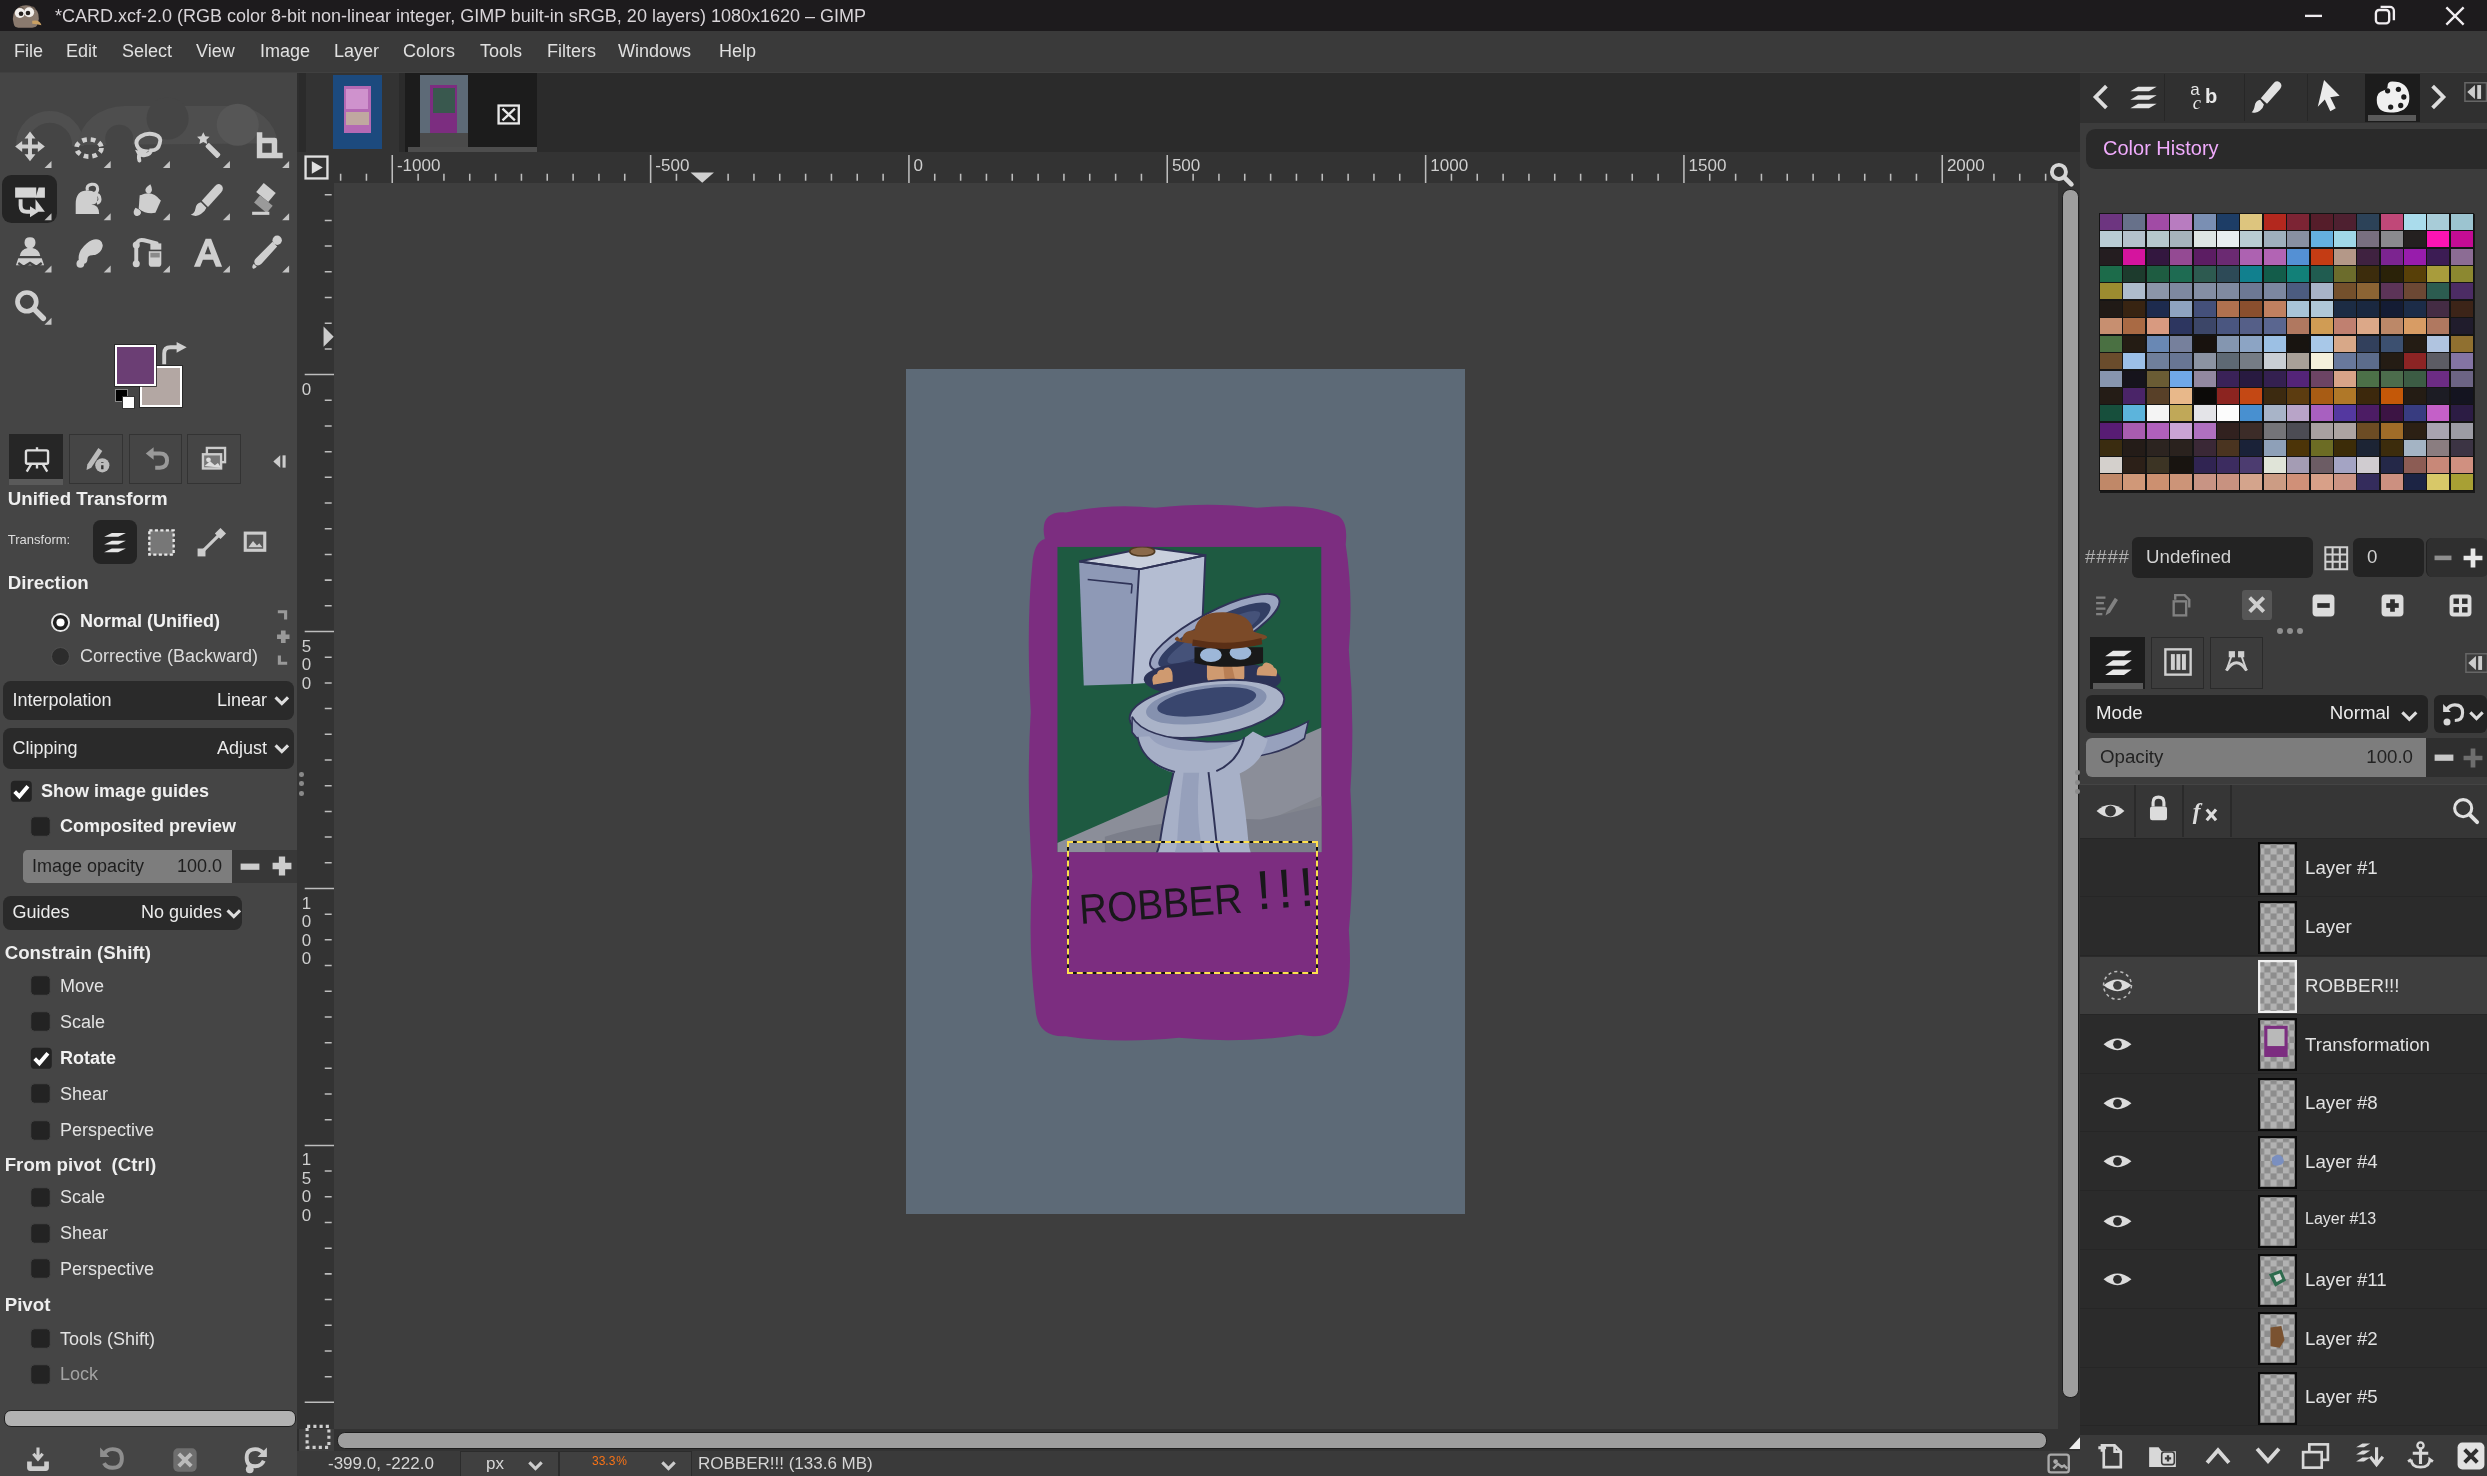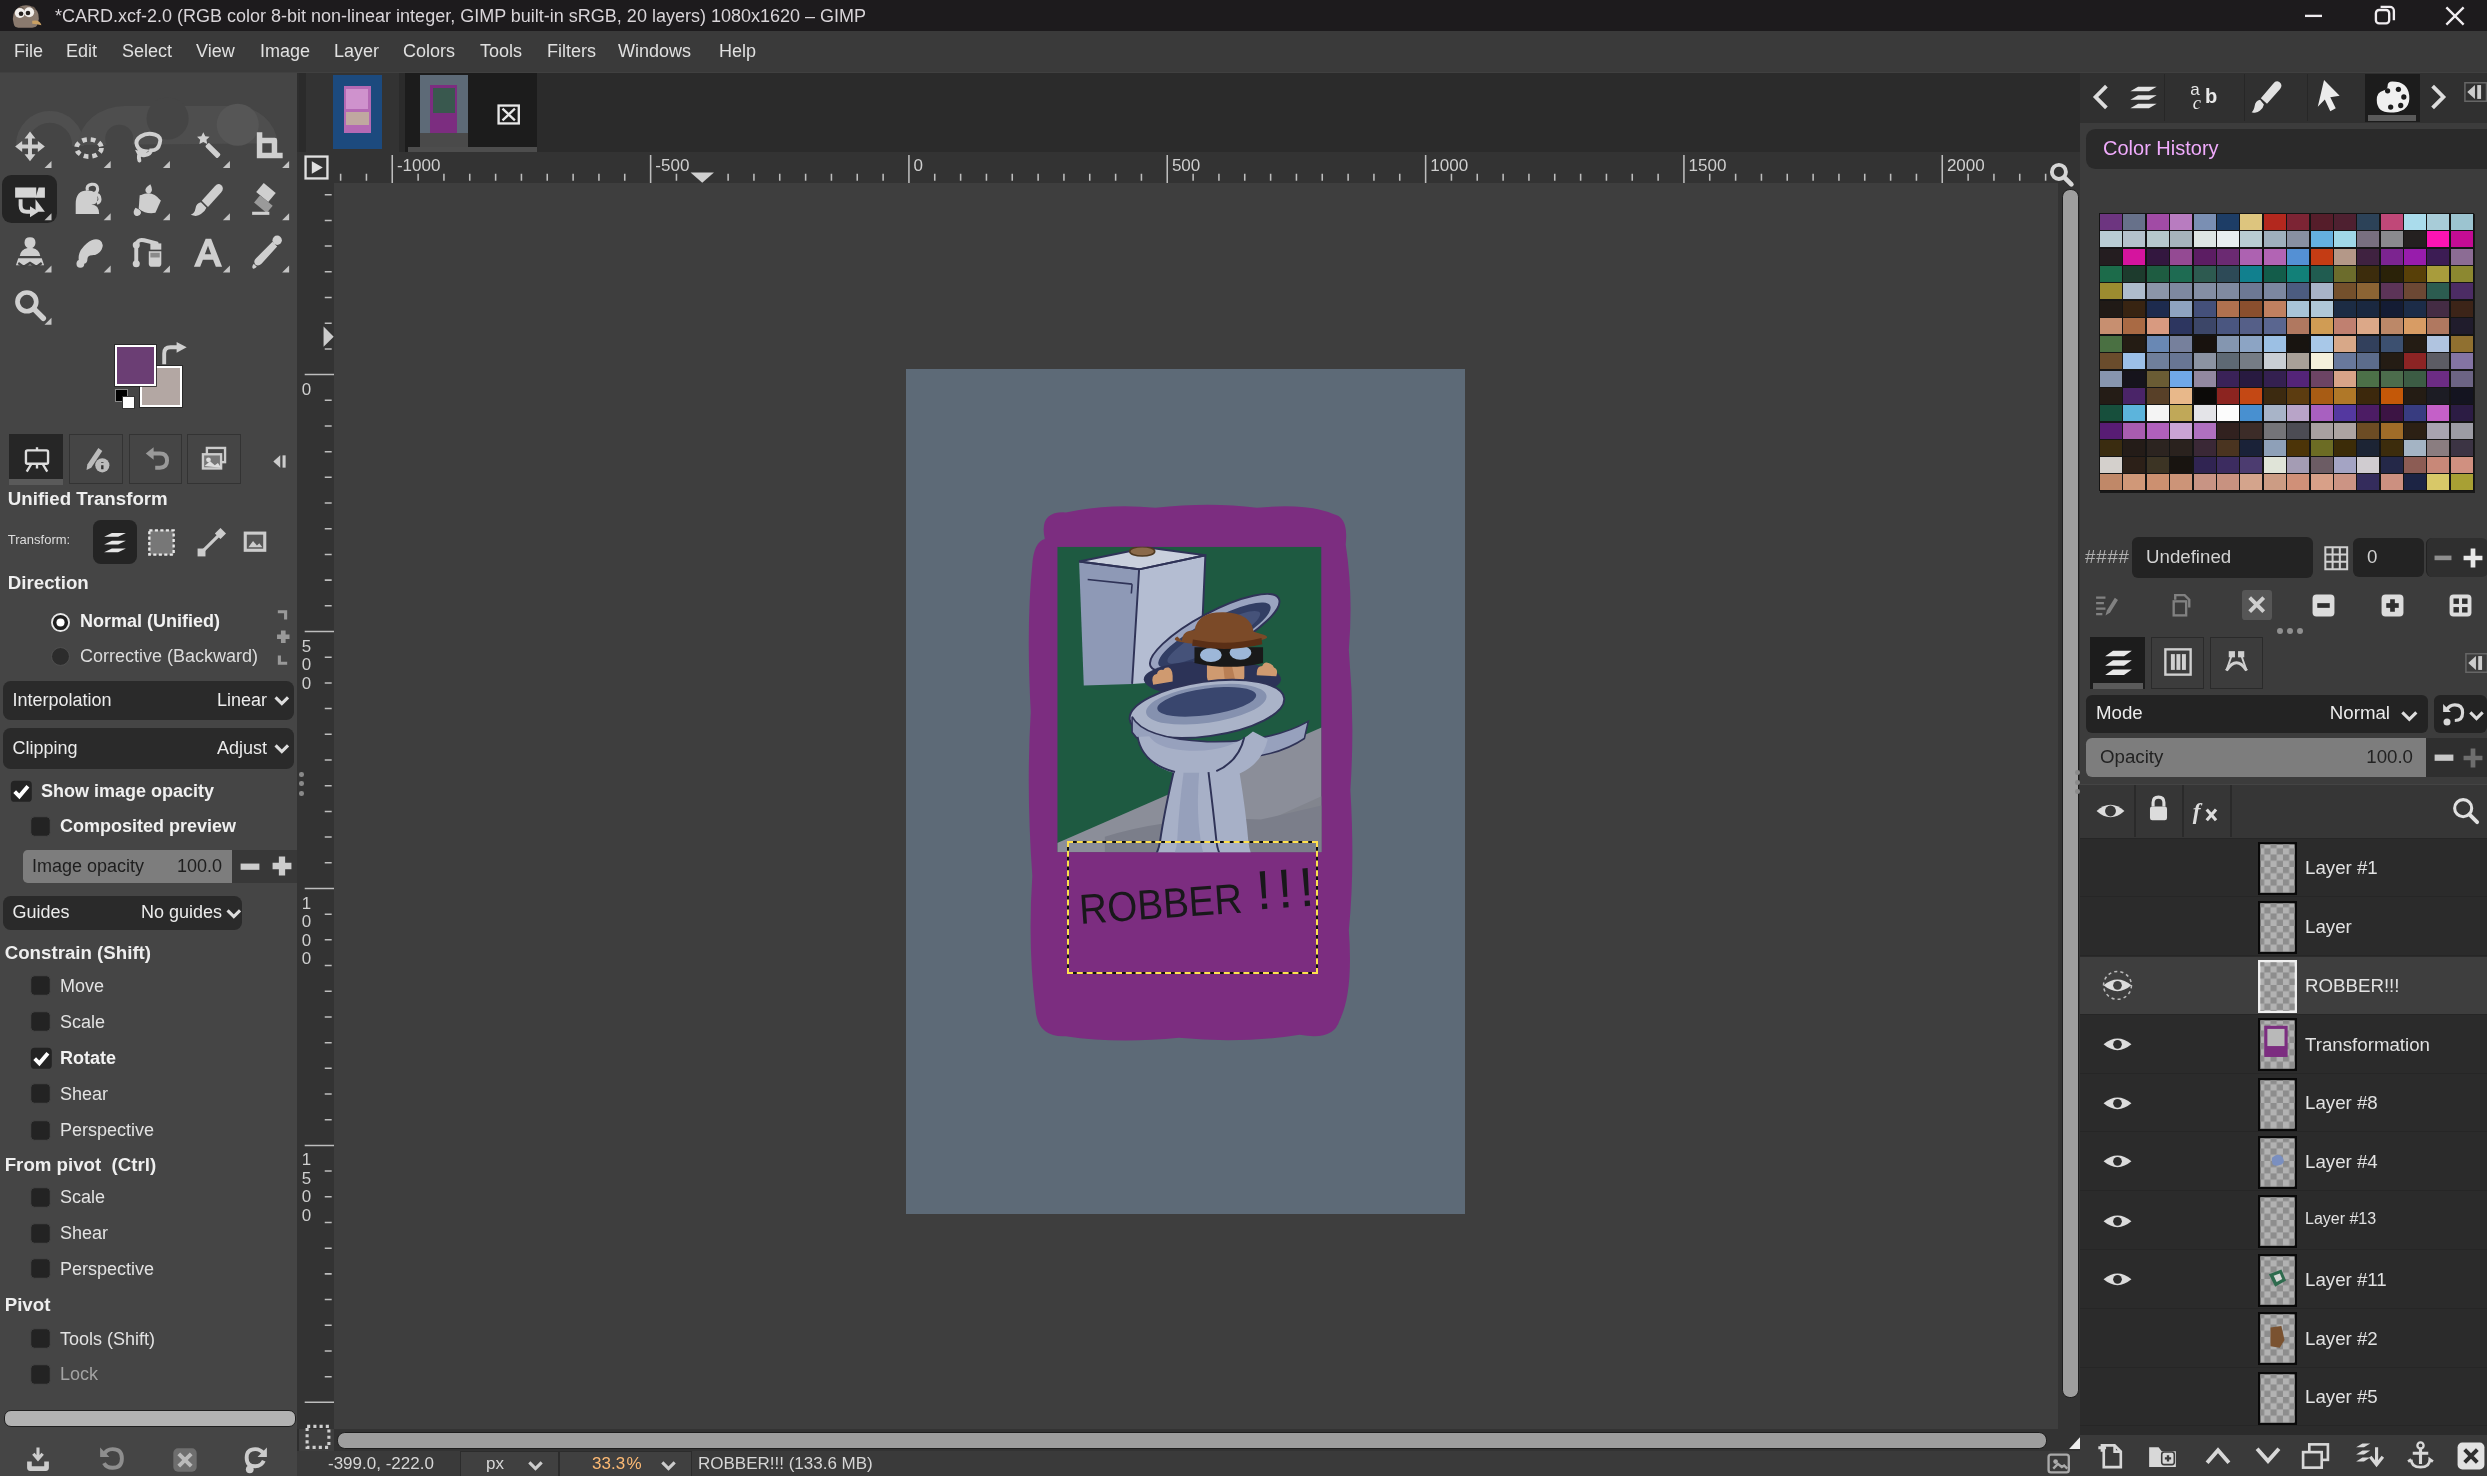--- a/index.html
+++ b/index.html
@@ -244,21 +244,21 @@
 <div class="a" style="left:12.5px;top:738px;font-size:18px;color:#ececec">Clipping</div>
 <div class="a" style="left:0;top:738px;width:267px;font-size:18px;color:#ececec;text-align:right">Adjust</div>
 <svg class="a" style="left:274px;top:743px" width="15.6" height="11" viewBox="0 0 20 14">
       <path d="M2 3 l8 8 8 -8" stroke="#ddd" stroke-width="4" fill="none"></path>
     </svg>
 
 <svg class="a" style="left:10px;top:780px" width="22.6" height="22.6" viewBox="0 0 29 29">
       <rect x="1" y="1" width="27" height="27" rx="5" fill="#232323"></rect>
       <path d="M6 15 l6 6 L23 8" stroke="#fff" stroke-width="5" fill="none"></path>
     </svg>
-<div class="a" style="left:41px;top:781px;font-size:18px;font-weight:bold;color:#f0f0f0">Show image opacity</div>
+<div class="a" style="left:41px;top:781px;font-size:18px;font-weight:bold;color:#f0f0f0">Show image guides</div>
 <svg class="a" style="left:30px;top:816px" width="21" height="21" viewBox="0 0 27 27">
       <rect x="1" y="1" width="25" height="25" rx="5" fill="#232323" stroke="#4a4a4a"></rect>
     </svg>
 <div class="a" style="left:60px;top:816px;font-size:18px;font-weight:bold;color:#f0f0f0">Composited preview</div>
 <div class="a" style="left:22.6px;top:850px;width:209px;height:33px;background:#7d7d7d;border-radius:4.7px 0 0 4.7px"></div>
 <div class="a" style="left:232px;top:850px;width:65px;height:33px;background:#383838"></div>
 <div class="a" style="left:32px;top:856px;font-size:18px;color:#1e1e1e">Image opacity</div>
 <div class="a" style="left:140px;top:856px;width:82px;font-size:18px;color:#1e1e1e;text-align:right">100.0</div>
 <svg class="a" style="left:239px;top:862px" width="22" height="9.4" viewBox="0 0 28 12">
       <rect x="2" y="2" width="24" height="8" fill="#ccc"></rect>
@@ -481,21 +481,21 @@
     </svg>
 </div>
 <div class="a" id="statusbar" style="left:297px;top:1451px;width:1783px;height:26px;background:#3a3a3a">
   <div class="a" style="left:31px;top:3.1px;font-size:17px;color:#d6d6d6">-399.0, -222.0</div>
   <div class="a" style="left:163px;top:0;width:99px;height:26px;background:#404040;border:0.8px solid #2c2c2c;box-sizing:border-box"></div>
   <div class="a" style="left:189px;top:3.1px;font-size:17px;color:#d6d6d6">px</div>
   <svg class="a" style="left:230px;top:8.6px" width="17" height="11.7" viewBox="0 0 22 15">
       <path d="M3 3 l8 8 8 -8" stroke="#ccc" stroke-width="4" fill="none"></path>
     </svg>
   <div class="a" style="left:262px;top:0;width:133px;height:26px;background:#404040;border:0.8px solid #2c2c2c;box-sizing:border-box"></div>
-  <div class="a" style="left:295px;top:3.1px;font-size:17px;color:#fdba74">33.3 %</div>
+  <div class="a" style="left:295px;top:3.1px;font-size:12px;color:#f97316">33.3 %</div>
   <svg class="a" style="left:363px;top:8.6px" width="17" height="11.7" viewBox="0 0 22 15">
       <path d="M3 3 l8 8 8 -8" stroke="#ccc" stroke-width="4" fill="none"></path>
     </svg>
   <div class="a" style="left:401px;top:3.1px;font-size:17px;color:#d6d6d6">ROBBER!!! (133.6 MB)</div>
   <svg class="a" style="left:1750px;top:2.3px" width="23.4" height="21" viewBox="0 0 30 27">
       <rect x="2" y="2" width="26" height="23" rx="3" fill="none" stroke="#aaa" stroke-width="3"></rect>
       <circle cx="11" cy="11" r="3" fill="#aaa"></circle>
       <path d="M8 20 l6 -6 5 4 3 -2 4 4" stroke="#aaa" stroke-width="3" fill="none"></path>
     </svg>
 </div>

